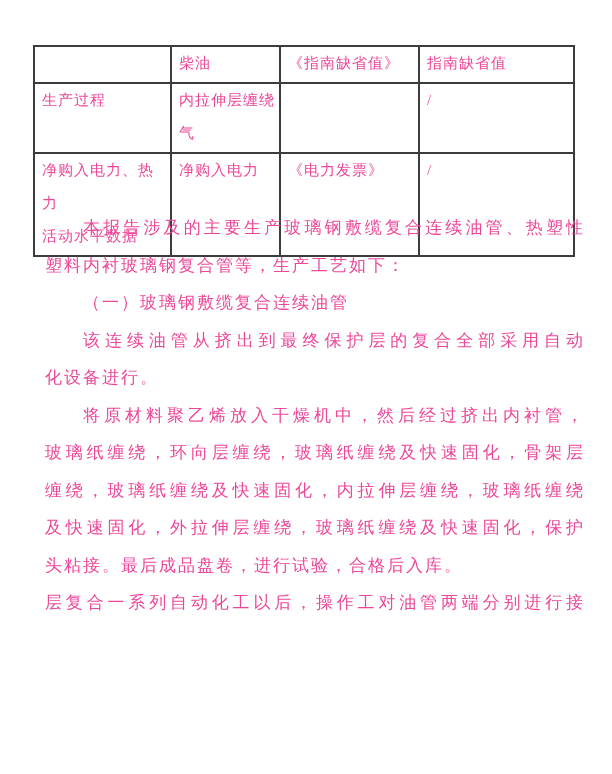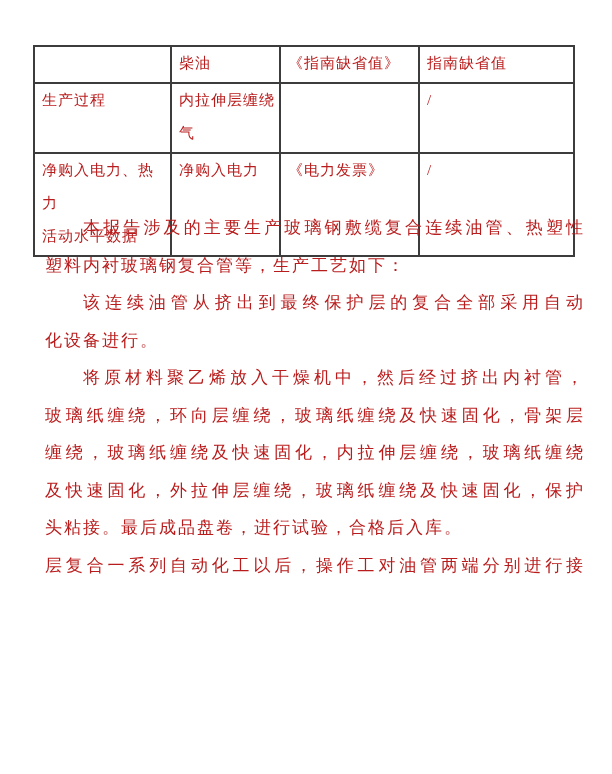--- a/index.html
+++ b/index.html
@@ -7,21 +7,21 @@
     padding: 0;
     background: #ffffff;
   }
   .page {
     position: relative;
     width: 612px;
     height: 774px;
     background: #ffffff;
     overflow: hidden;
     font-family: "Liberation Serif", "DejaVu Serif", serif;
-    color: #b91c1c;
+    color: #ec4899;
   }
   
   table.doc-table {
     position: absolute;
     left: 33px;
     top: 45px;
     width: 540px;
     border-collapse: collapse;
     table-layout: fixed;
   }
@@ -92,20 +92,21 @@
       <td>净购入电力</td>
       <td>《电力发票》</td>
       <td>/</td>
     </tr>
   </tbody>
     </table>
 
   <div class="body-text">
     <div class="bl ind fill">本报告涉及的主要生产玻璃钢敷缆复合连续油管、热塑性</div>
     <div class="bl">塑料内衬玻璃钢复合管等，生产工艺如下：</div>
+    <div class="bl ind">（一）玻璃钢敷缆复合连续油管</div>
     <div class="bl ind fill">该连续油管从挤出到最终保护层的复合全部采用自动</div>
     <div class="bl">化设备进行。</div>
     <div class="bl ind fill">将原材料聚乙烯放入干燥机中，然后经过挤出内衬管，</div>
     <div class="bl fill">玻璃纸缠绕，环向层缠绕，玻璃纸缠绕及快速固化，骨架层</div>
     <div class="bl fill">缠绕，玻璃纸缠绕及快速固化，内拉伸层缠绕，玻璃纸缠绕</div>
     <div class="bl fill">及快速固化，外拉伸层缠绕，玻璃纸缠绕及快速固化，保护</div>
     <div class="bl">头粘接。最后成品盘卷，进行试验，合格后入库。</div>
     <div class="bl fill">层复合一系列自动化工以后，操作工对油管两端分别进行接</div>
   </div>
 

